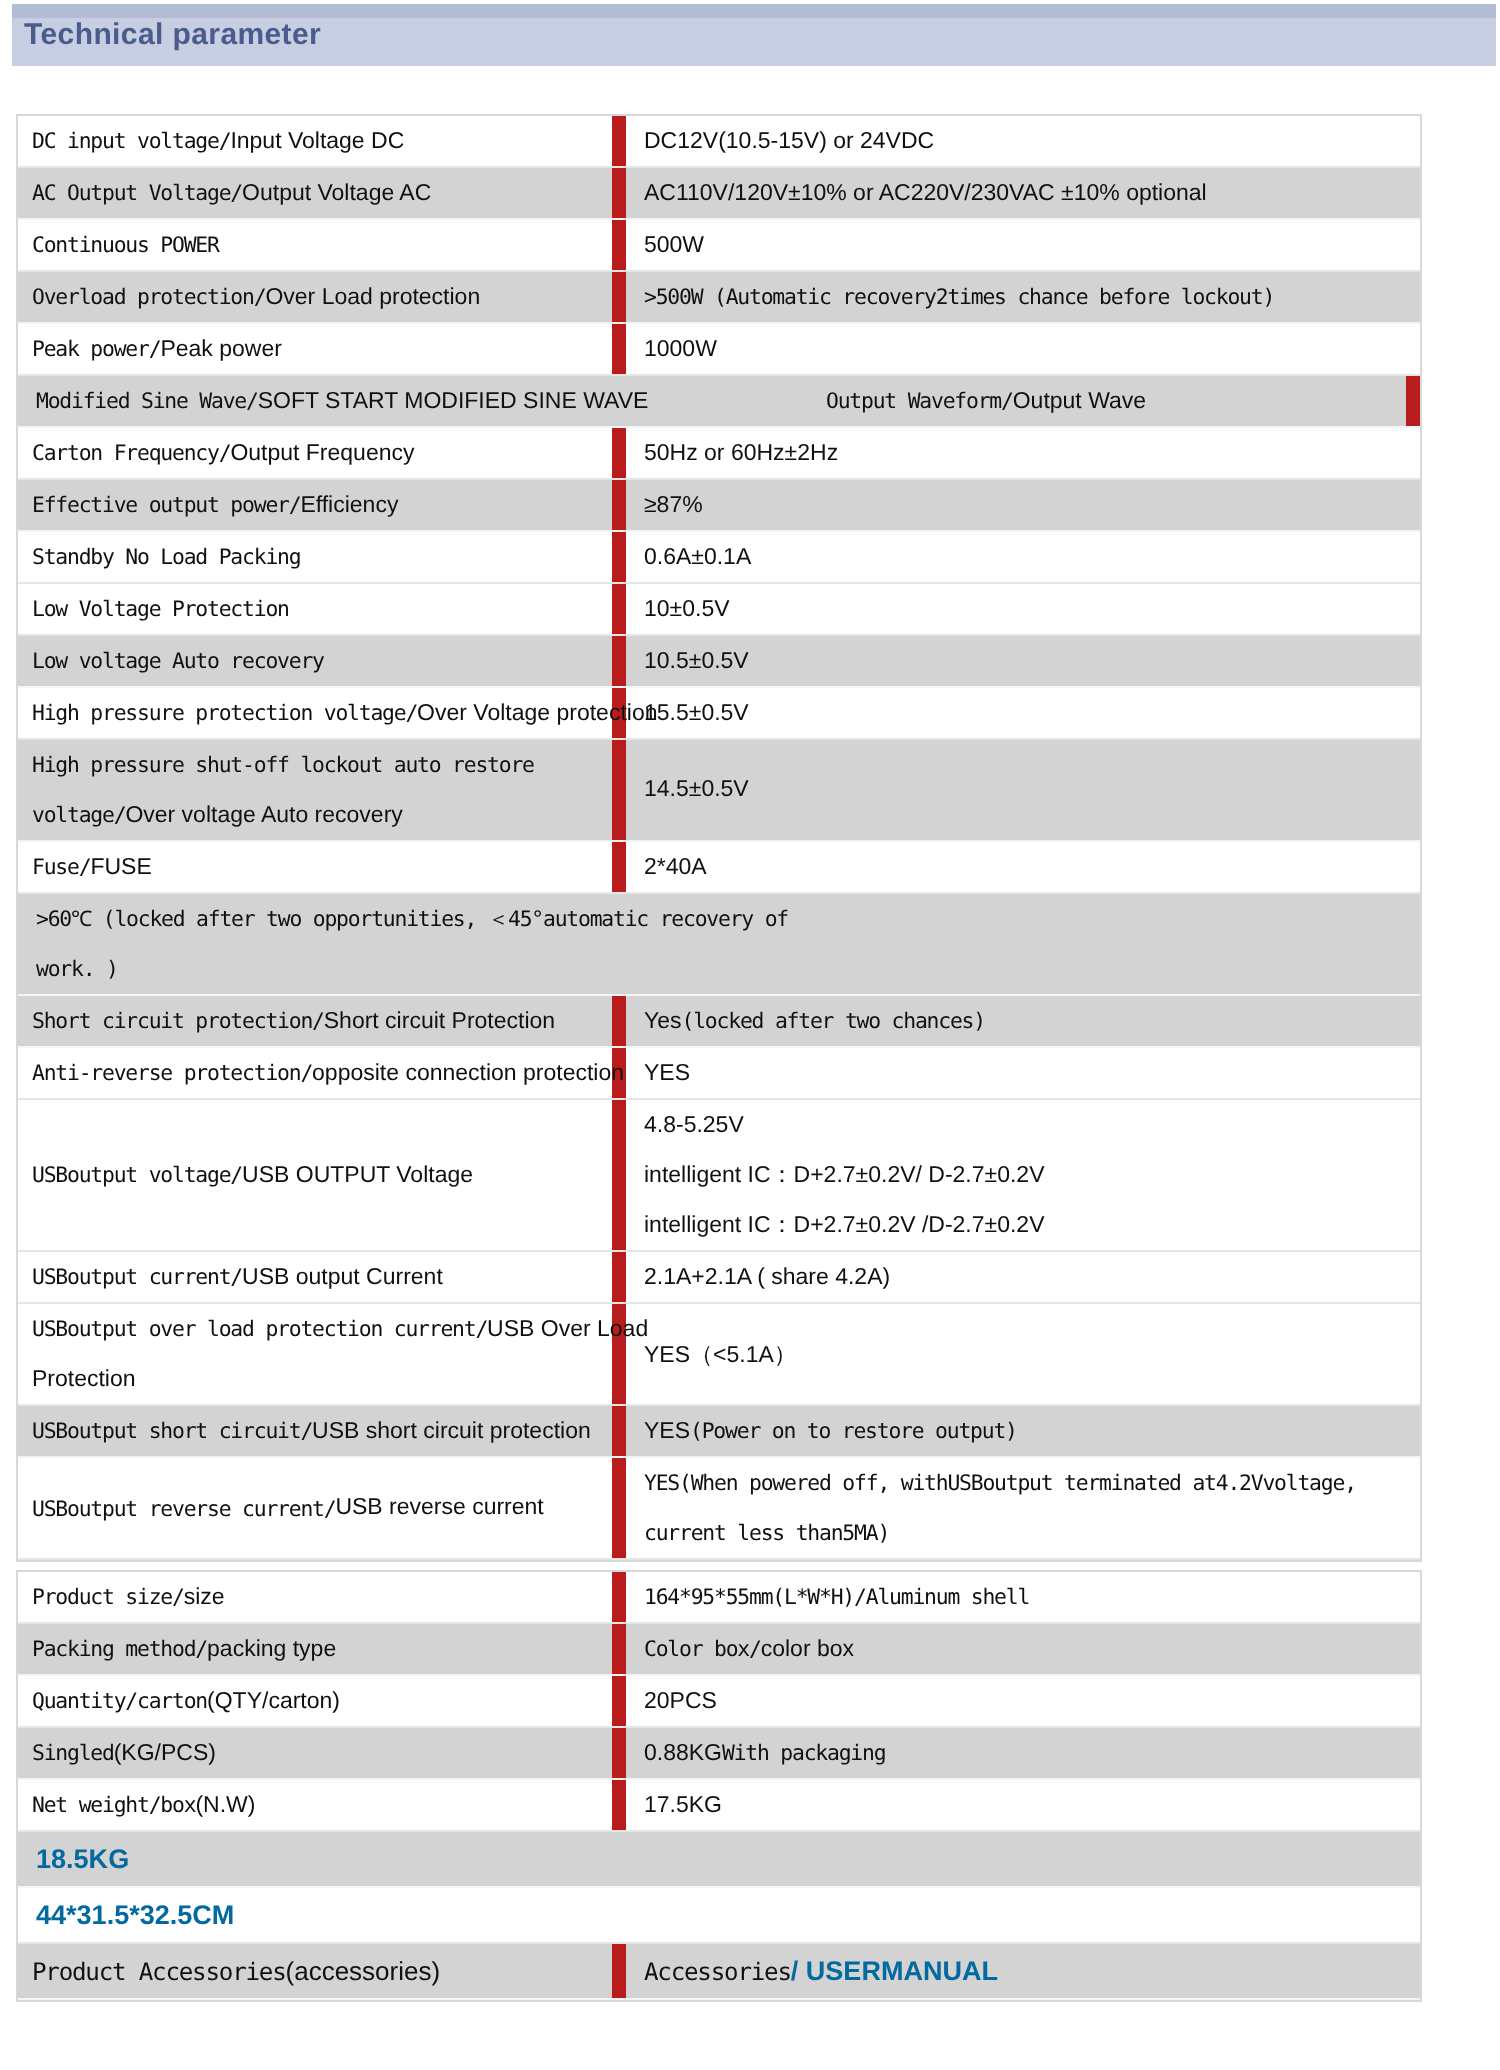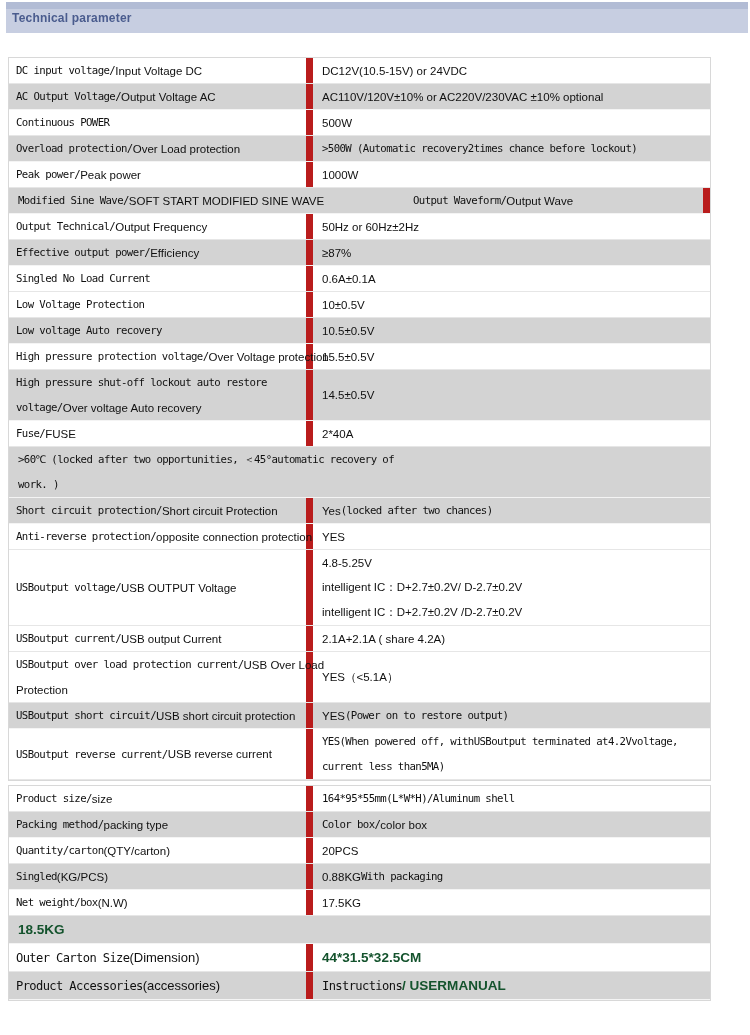--- a/index.html
+++ b/index.html
@@ -7,41 +7,41 @@
     width:750px;height:1035px;background:#ffffff;overflow:hidden;
     font-family:"Liberation Sans",sans-serif;
     -webkit-font-smoothing:none;
   }
   .titlebar{
     margin:2px 2px 0 6px;height:31px;
     background:linear-gradient(180deg,var(--strip) 0,var(--strip) 7px,var(--hbg) 7px,var(--hbg) 100%);
     display:flex;align-items:center;
   }
   .titlebar .title{
-    color:var(--htxt);font-size:12px;font-weight:600;padding-left:6px;letter-spacing:.2px;
+    color:var(--htxt);font-size:15px;font-weight:600;padding-left:6px;letter-spacing:.2px;
   }
   .spec-table{
     width:703px;margin-left:8px;
     border:1px solid var(--obd);
     box-sizing:border-box;
   }
   #spec-table-1{margin-top:24px;}
   #spec-table-2{margin-top:4px;}
   .row{display:flex;background:#fff;border-bottom:1px solid #e6e6e6;font-size:11.5px;}
   .row:last-child{border-bottom:1px solid #e6e6e6;}
   .row.shaded{background:var(--shade);border-bottom:1px solid #f4f4f4;}
   .row.big{font-size:13px;}
   .cell{display:flex;flex-direction:column;justify-content:center;box-sizing:border-box;}
   .cell.label{width:304px;min-width:304px;border-right:7px solid #b91c1c;padding-left:7px;}
   .cell.value{flex:1;padding-left:9px;overflow:hidden;text-align:right;}
   .line{min-height:25px;display:flex;align-items:center;white-space:nowrap;}
   .row.big .line{min-height:27px;}
   .f-m{font-family:"DejaVu Sans Mono","Liberation Mono",monospace;font-size:.93em;letter-spacing:-0.6px;color:#101010;}
   .f-s{font-family:"Liberation Sans",sans-serif;font-size:1em;color:#101010;}
-  .f-b{font-family:"Liberation Sans",sans-serif;font-size:1.04em;font-weight:bold;color:#14532d;}
+  .f-b{font-family:"Liberation Sans",sans-serif;font-size:1.04em;font-weight:bold;color:#0369a1;}
 </style>
 </head>
 <body style="--hbg: #c7cee1; --strip: #b2bcd5; --htxt: #4a5c8e; --shade: #d3d3d3; --obd: #d8d8d8;">
 
 <div class="titlebar">
   <span class="title">Technical parameter</span>
 </div>
 
 <div id="spec-table-1" class="spec-table">
     <div class="row">
@@ -118,21 +118,21 @@
       <div class="cell label">
         <div class="line">
           <span class="f-m">Output Waveform/</span>
           <span class="f-s">Output Wave</span>
         </div>
       </div>
     </div>
     <div class="row">
       <div class="cell label">
         <div class="line">
-          <span class="f-m">Output Technical/</span>
+          <span class="f-m">Carton Frequency/</span>
           <span class="f-s">Output Frequency</span>
         </div>
       </div>
       <div class="cell value">
         <div class="line">
           <span class="f-s">50Hz or 60Hz±2Hz</span>
         </div>
       </div>
     </div>
     <div class="row shaded">
@@ -144,21 +144,21 @@
       </div>
       <div class="cell value">
         <div class="line">
           <span class="f-s">≥87%</span>
         </div>
       </div>
     </div>
     <div class="row">
       <div class="cell label">
         <div class="line">
-          <span class="f-m">Singled No Load Current</span>
+          <span class="f-m">Standby No Load Packing</span>
         </div>
       </div>
       <div class="cell value">
         <div class="line">
           <span class="f-s">0.6A±0.1A</span>
         </div>
       </div>
     </div>
     <div class="row">
       <div class="cell label">
@@ -411,39 +411,33 @@
       </div>
     </div>
     <div class="row shaded big">
       <div class="cell value">
         <div class="line">
           <span class="f-b">18.5KG</span>
         </div>
       </div>
     </div>
     <div class="row big">
-      <div class="cell label">
-        <div class="line">
-          <span class="f-m">Outer Carton Size</span>
-          <span class="f-s">(Dimension)</span>
-        </div>
-      </div>
       <div class="cell value">
         <div class="line">
           <span class="f-b">44*31.5*32.5CM</span>
         </div>
       </div>
     </div>
     <div class="row shaded big">
       <div class="cell label">
         <div class="line">
           <span class="f-m">Product Accessories</span>
           <span class="f-s">(accessories)</span>
         </div>
       </div>
       <div class="cell value">
         <div class="line">
-          <span class="f-m">Instructions </span>
+          <span class="f-m">Accessories </span>
           <span class="f-b">/ USERMANUAL</span>
         </div>
       </div>
     </div>
   </div>
 
 </body></html>

